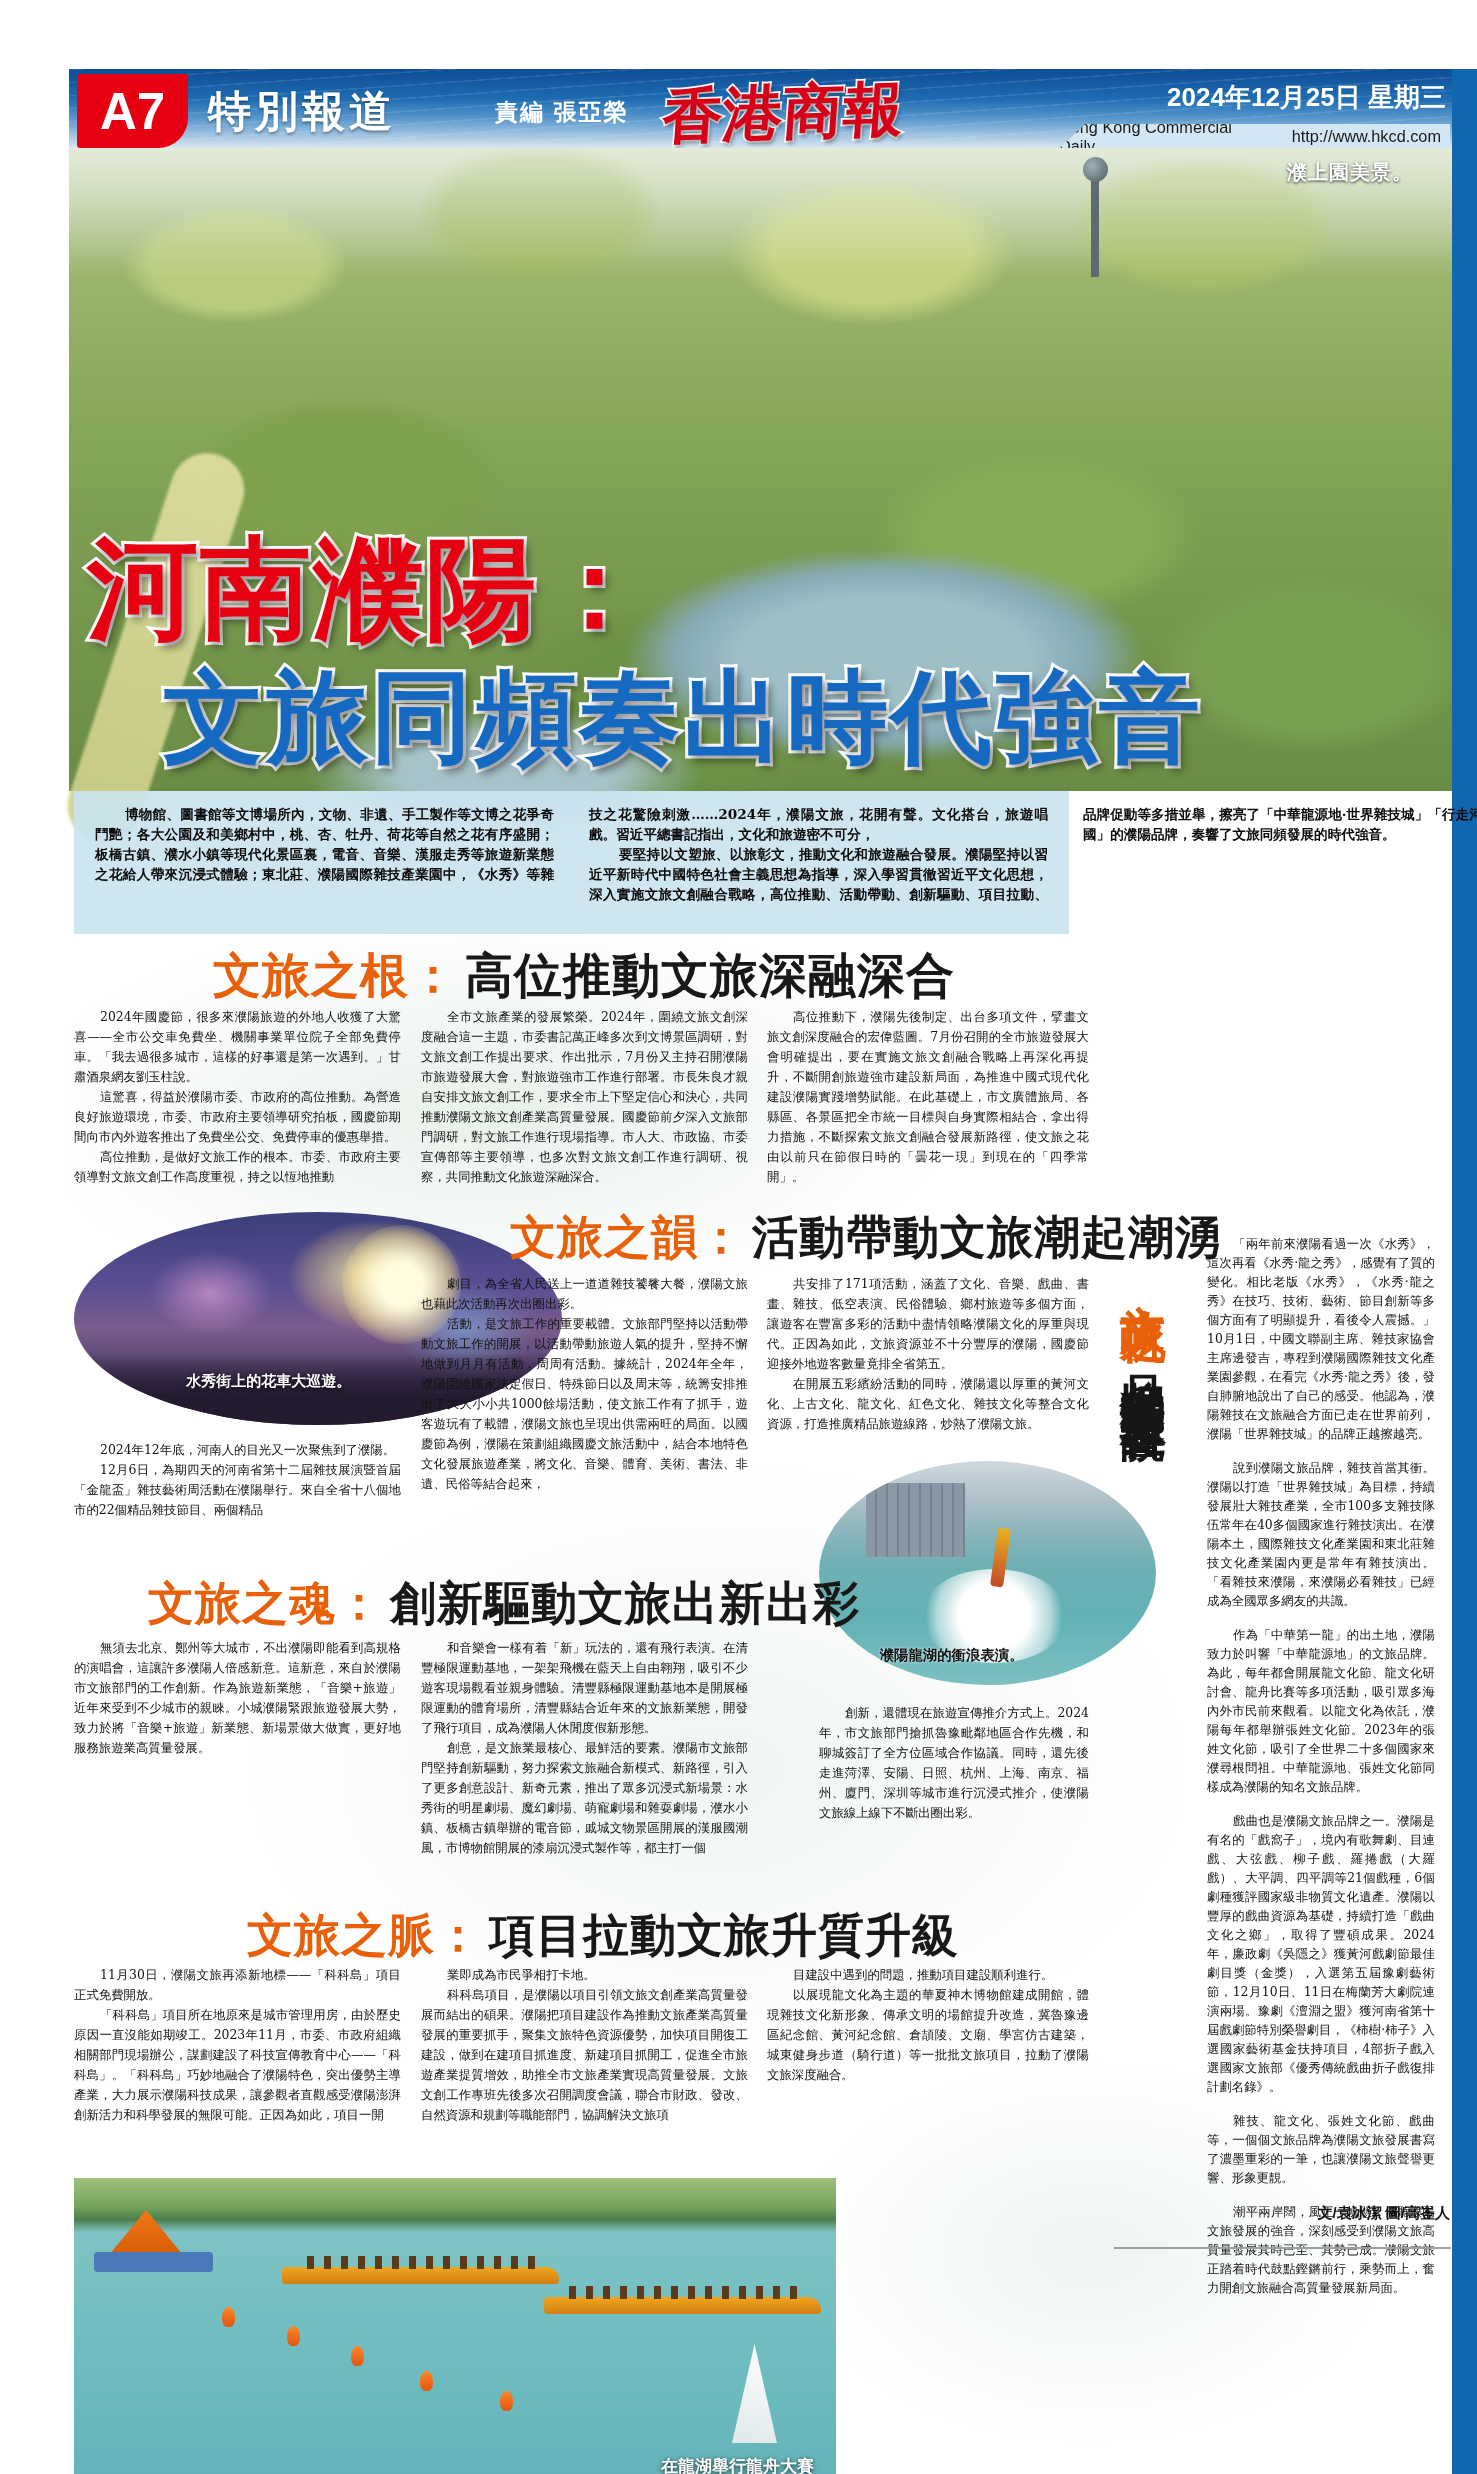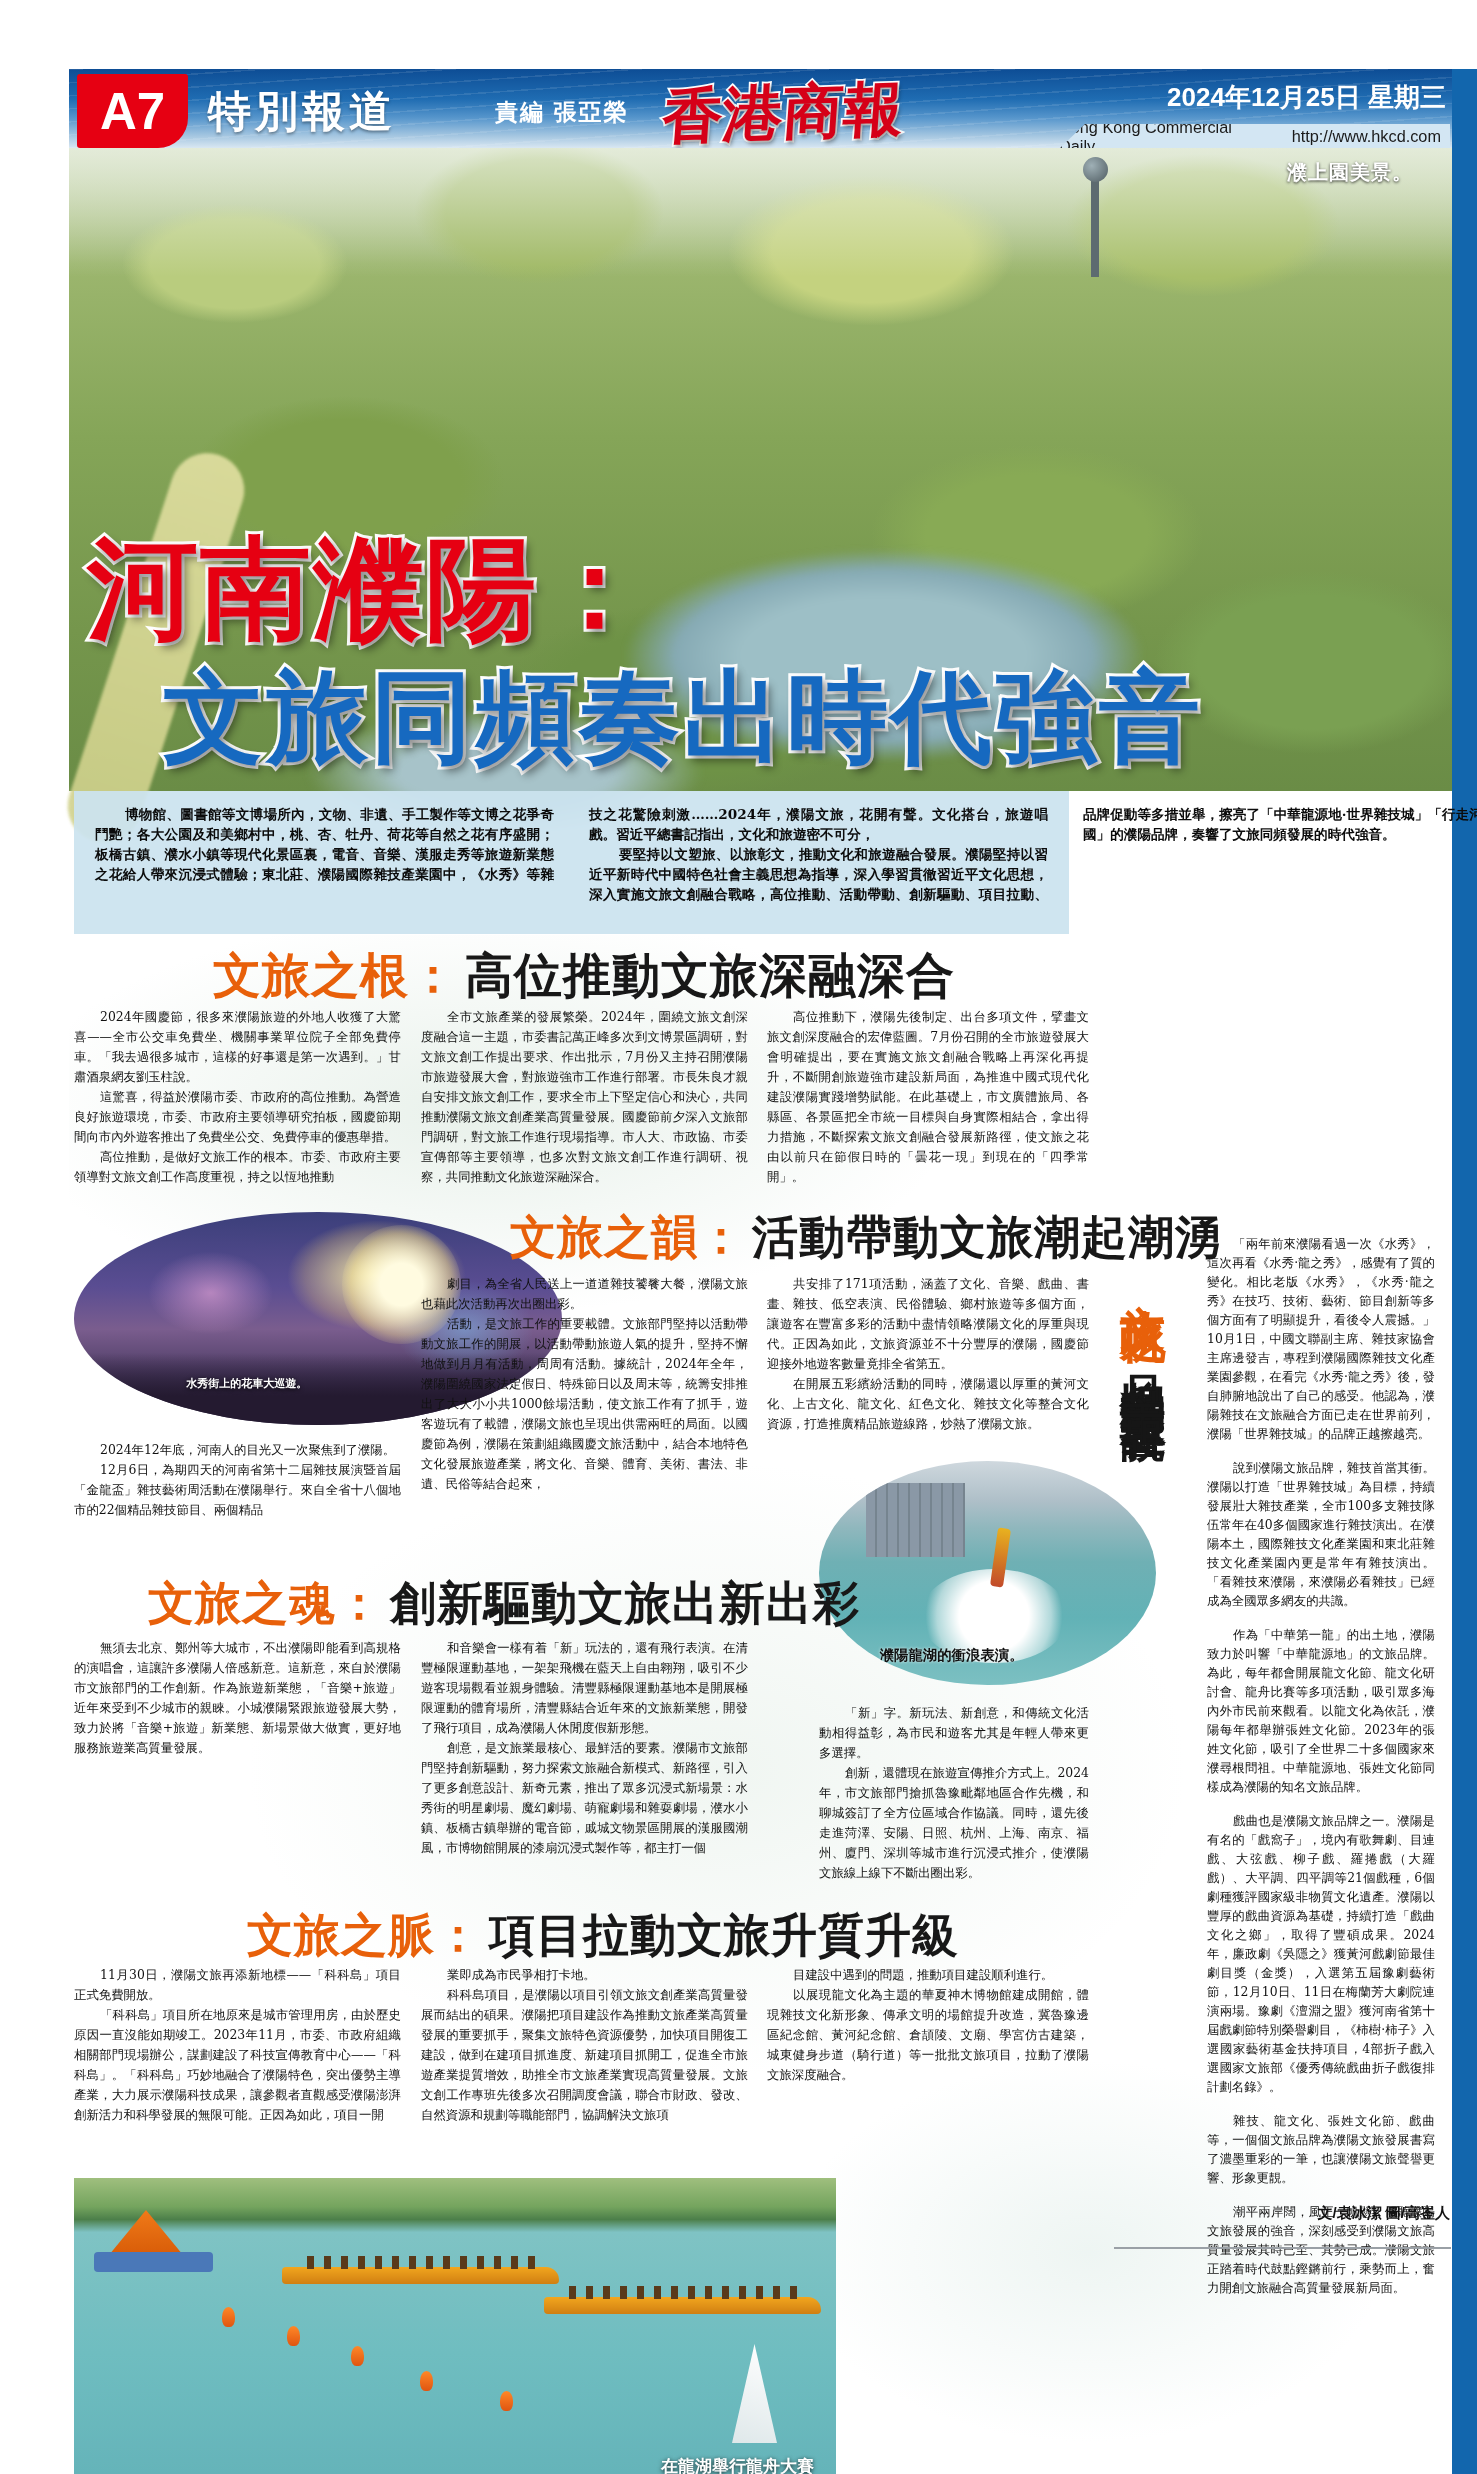--- a/index.html
+++ b/index.html
@@ -99,21 +99,21 @@
   .oval{left:74px;top:1212px;width:488px;height:213px;border-radius:50%;overflow:hidden;
     background:
       radial-gradient(119px 74px at 62% 30%, rgba(255,244,170,.95), rgba(255,220,120,.25) 60%, rgba(0,0,0,0) 75%),
       radial-gradient(89px 59px at 28% 38%, rgba(240,170,220,.6), rgba(0,0,0,0) 70%),
       radial-gradient(99px 69px at 80% 55%, rgba(120,190,240,.5), rgba(0,0,0,0) 70%),
       linear-gradient(180deg,#3b3f7a 0%,#5a4d92 35%,#7a5d8e 55%,#4a3a62 78%,#2c2440 100%);}
   .ovalGlow{position:absolute;left:55%;top:6%;width:119px;height:119px;border-radius:50%;
     background:radial-gradient(circle,#fffbe0 0 25%,rgba(255,235,150,.4) 60%,rgba(0,0,0,0) 75%);}
   .crowd{position:absolute;left:0;bottom:0;width:100%;height:34%;
     background:linear-gradient(180deg,rgba(30,22,40,0),#241a30 60%);}
-  .ovalCap{position:absolute;left:23%;bottom:16%;color:#fff;font-size:11px;font-weight:700;
+  .ovalCap{position:absolute;left:23%;bottom:16%;color:#fff;font-size:15px;font-weight:700;
     font-family:Liberation Sans, sans-serif;text-shadow:0 1px 4px #000;}
   .round{left:819px;top:1461px;width:337px;height:224px;border-radius:50%;overflow:hidden;
     background:
       linear-gradient(180deg,#cfd8de 0%,#aebfc8 18%,#8fb7bd 30%,#6fb0b4 45%,#62b2b6 70%,#7cc0c2 100%);}
   .bldg{position:absolute;left:14%;top:10%;width:99px;height:74px;
     background:repeating-linear-gradient(90deg,#8a98a6 0 9px,#76848f 9px 11px);}
   .spray{position:absolute;left:30%;top:48%;width:148px;height:94px;border-radius:50%;
     background:radial-gradient(circle,#ffffff 0 40%,rgba(255,255,255,.5) 65%,rgba(0,0,0,0) 78%);}
   .rider{position:absolute;left:52%;top:30%;width:13px;height:59px;border-radius:4px;
     background:linear-gradient(180deg,#e8b21f,#c24a2a);transform:rotate(8deg);}
@@ -243,21 +243,20 @@
     <span class="o">文旅之魂：</span><span class="b">創新驅動文旅出新出彩</span>
   </div>
   <div class="abs col" style="left:74px;top:1638px;width:327px;height:257px;">
       <p>無須去北京、鄭州等大城市，不出濮陽即能看到高規格的演唱會，這讓許多濮陽人倍感新意。這新意，來自於濮陽市文旅部門的工作創新。作為旅遊新業態，「音樂+旅遊」近年來受到不少城市的親睞。小城濮陽緊跟旅遊發展大勢，致力於將「音樂+旅遊」新業態、新場景做大做實，更好地服務旅遊業高質量發展。</p>
     </div>
   <div class="abs col" style="left:421px;top:1638px;width:327px;height:257px;">
       <p>和音樂會一樣有着「新」玩法的，還有飛行表演。在清豐極限運動基地，一架架飛機在藍天上自由翱翔，吸引不少遊客現場觀看並親身體驗。清豐縣極限運動基地本是開展極限運動的體育場所，清豐縣結合近年來的文旅新業態，開發了飛行項目，成為濮陽人休閒度假新形態。</p>
       <p>創意，是文旅業最核心、最鮮活的要素。濮陽市文旅部門堅持創新驅動，努力探索文旅融合新模式、新路徑，引入了更多創意設計、新奇元素，推出了眾多沉浸式新場景：水秀街的明星劇場、魔幻劇場、萌寵劇場和雜耍劇場，濮水小鎮、板橋古鎮舉辦的電音節，戚城文物景區開展的漢服國潮風，市博物館開展的漆扇沉浸式製作等，都主打一個</p>
     </div>
   <div class="abs col" style="left:819px;top:1703px;width:270px;height:193px;">
-      <p>「新」字。新玩法、新創意，和傳統文化活動相得益彰，為市民和遊客尤其是年輕人帶來更多選擇。</p>
       <p>創新，還體現在旅遊宣傳推介方式上。2024年，市文旅部門搶抓魯豫毗鄰地區合作先機，和聊城簽訂了全方位區域合作協議。同時，還先後走進菏澤、安陽、日照、杭州、上海、南京、福州、廈門、深圳等城市進行沉浸式推介，使濮陽文旅線上線下不斷出圈出彩。</p>
     </div>
 
   <div class="abs shead" style="left:247px;top:1905px;font-size:46px;">
     <span class="o">文旅之脈：</span><span class="b">項目拉動文旅升質升級</span>
   </div>
   <div class="abs col" style="left:74px;top:1965px;width:327px;height:208px;">
       <p>11月30日，濮陽文旅再添新地標——「科科島」項目正式免費開放。</p>
       <p>「科科島」項目所在地原來是城市管理用房，由於歷史原因一直沒能如期竣工。2023年11月，市委、市政府組織相關部門現場辦公，謀劃建設了科技宣傳教育中心——「科科島」。「科科島」巧妙地融合了濮陽特色，突出優勢主導產業，大力展示濮陽科技成果，讓參觀者直觀感受濮陽澎湃創新活力和科學發展的無限可能。正因為如此，項目一開</p>
     </div>

